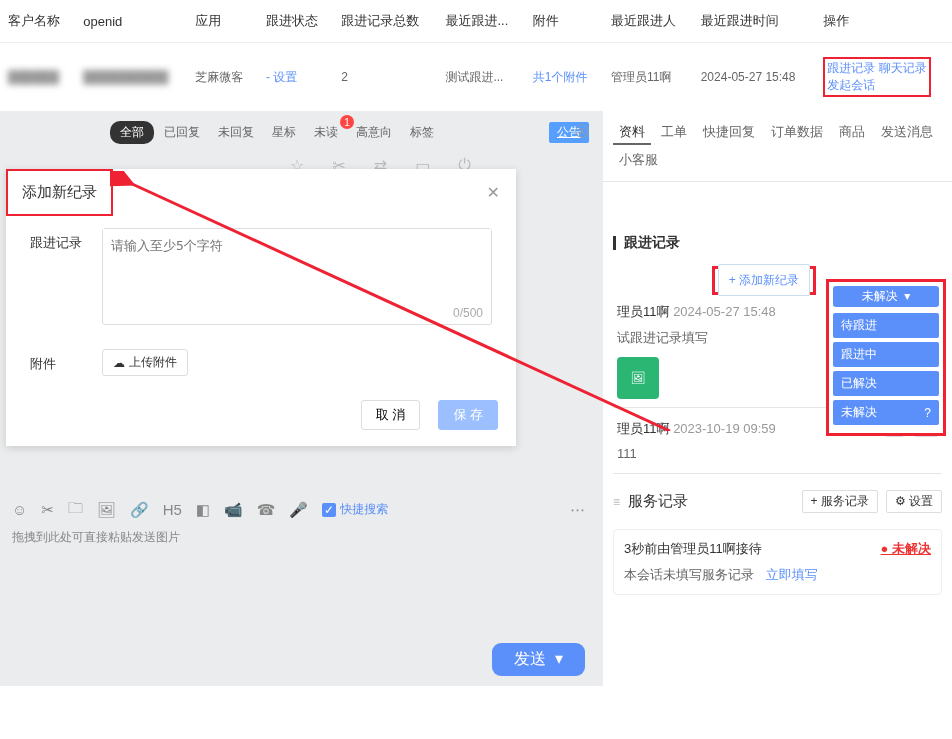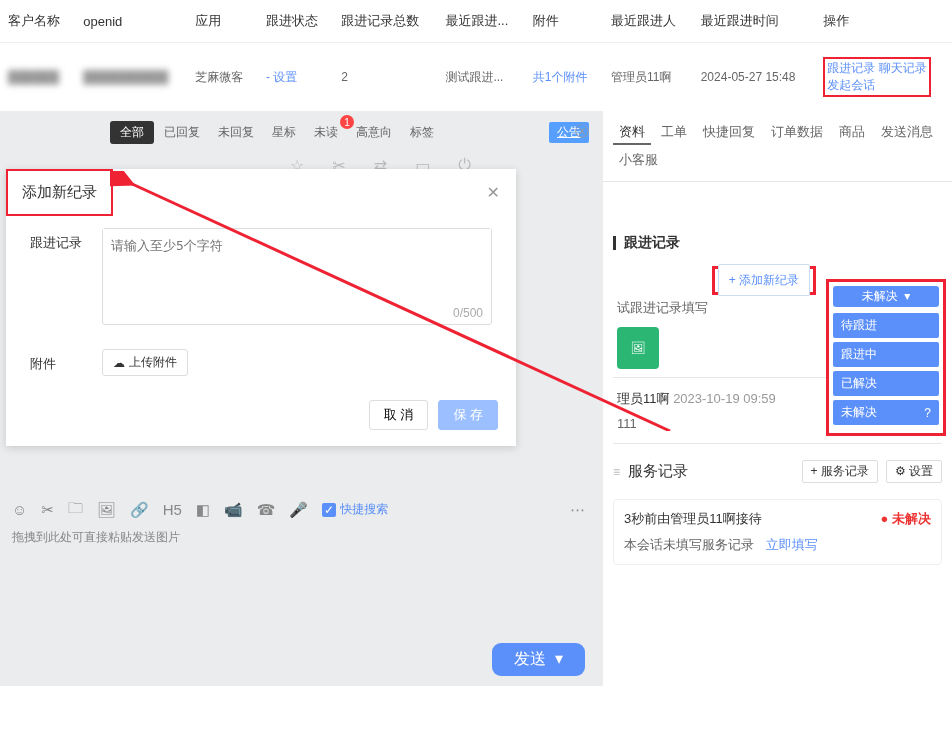--- a/index.html
+++ b/index.html
@@ -8,21 +8,21 @@
     .top-table th { text-align:left; padding:12px 8px; font-weight:400; color:#333; font-size:13px; border-bottom:1px solid #eee; }
     .top-table td { padding:14px 8px; font-size:12px; color:#666; vertical-align:middle; }
     .blur { filter:blur(3px); color:#999; }
     .link { color:#5b8ff9; cursor:pointer; }
     .main-area { display:flex; background:#f7f9fa; position:relative; height:575px; }
     .dimmer { position:absolute; inset:0; background:rgba(0,0,0,0.05); }
     .left-pane { flex:1; position:relative; }
     .right-pane { width:349px; background:#fff; position:relative; }
     
     .tl-toolbar { display:flex; align-items:center; gap:2px; padding:10px 14px 0 110px; color:#666; font-size:12px; }
-    .pill-dark { background:#333; color:#fff; padding:3px 10px; border-radius:3px; }
+    .pill-dark { background:#333; color:#fff; padding:3px 10px; border-radius:10px; }
     .pill { padding:3px 8px; color:#666; cursor:pointer; }
     .badge-red { position:relative; }
     .badge-red::after { content:"1"; position:absolute; top:-6px; right:-8px; background:#f44; color:#fff; border-radius:50%; width:14px; height:14px; font-size:10px; display:flex; align-items:center; justify-content:center; }
     .ann { background:#579FFF; color:#fff; padding:2px 8px; font-size:12px; border-radius:2px; text-decoration:underline; }
     .close-x { position:absolute; top:12px; right:14px; color:#999; font-size:14px; cursor:pointer; }
     .icon-row { display:flex; gap:28px; color:#bbb; font-size:16px; padding:12px 0 8px 290px; }
     
     .rp-tabs { display:flex; gap:4px; padding:10px 6px 4px 10px; font-size:13px; color:#666; flex-wrap:wrap; }
     .rp-tabs2 { display:flex; gap:6px; padding:0 6px 8px 30px; font-size:13px; color:#666; }
     .rp-tabs span { padding:2px 6px; cursor:pointer; }
@@ -38,35 +38,35 @@
     .status-wrap { border:3px solid #e23; position:absolute; right:6px; top:168px; width:120px; background:#fff; padding:4px; }
     .status-trigger { background:#5b8ff9; color:#fff; text-align:center; padding:2px 6px; border-radius:3px; font-size:12px; margin-bottom:6px; }
     .status-opt { background:#5b8ff9; color:#fff; padding:4px 8px; margin-bottom:4px; border-radius:2px; font-size:12px; cursor:pointer; display:flex; justify-content:space-between; align-items:center; }
     .record-item { padding:4px 14px; color:#666; font-size:13px; }
     .record-item .who { color:#333; font-weight:500; }
     .record-item .when { color:#999; }
     .file-chip { width:42px; height:42px; background:#2bb673; border-radius:4px; margin:6px 14px; display:flex; align-items:center; justify-content:center; color:#fff; }
     .mini-ico { color:#bbb; border:1px solid #ddd; padding:2px 4px; border-radius:2px; margin-left:6px; font-size:11px; }
     .svc-head { display:flex; align-items:center; padding:8px 10px; gap:8px; }
     .svc-rec { border:1px solid #eee; margin:8px 10px; padding:10px; font-size:13px; color:#666; border-radius:4px; }
-    .red-dot { color:#e33; font-weight:700; }
+    .red-dot { color:#e33; font-weight:700;text-decoration:underline; }
     
     .modal { position:absolute; left:6px; top:58px; width:510px; background:#fff; box-shadow:0 2px 8px rgba(0,0,0,.15); z-index:10; }
     .modal-title { padding:12px 14px; font-size:15px; color:#333; border:2px solid #e23; display:inline-block; margin:0; }
     .modal-close { position:absolute; right:16px; top:14px; color:#999; font-size:16px; cursor:pointer; }
     .form-row { display:flex; padding:12px 24px; gap:16px; }
     .form-label { width:56px; color:#333; font-size:13px; padding-top:6px; }
     .textarea-wrap { flex:1; border:1px solid #ddd; border-radius:3px; position:relative; }
     .textarea { width:100%; height:92px; border:0; resize:none; padding:8px; font-size:13px; color:#333; outline:none; }
     .counter { position:absolute; right:8px; bottom:4px; color:#aaa; font-size:12px; }
     .upload-btn { border:1px solid #ddd; padding:4px 10px; border-radius:3px; font-size:12px; cursor:pointer; display:inline-flex; align-items:center; gap:4px; }
     .hint { color:#999; font-size:12px; line-height:1.5; margin-top:6px; }
     .modal-footer { display:flex; justify-content:flex-end; gap:10px; padding:12px 18px 16px; }
     .btn { padding:5px 14px; border-radius:3px; font-size:13px; cursor:pointer; border:1px solid #ddd; background:#fff; }
-    .btn-pri { background:#9cc0ff; color:#fff; border-color:#9cc0ff; }
+    .btn-pri { background:#9cc0ff; color:#fff; border-color:#9cc0ff;margin-left:8px; }
     
     .ed-toolbar { position:absolute; left:12px; bottom:164px; right:18px; display:flex; align-items:center; gap:14px; color:#888; font-size:15px; }
     .ed-check { color:#5b8ff9; font-size:12px; display:flex; align-items:center; gap:4px; }
     .sendbar { position:absolute; bottom:10px; right:18px; }
     .send-btn { background:#5b8ff9; color:#fff; border:0; padding:6px 22px; border-radius:9px; font-size:16px; cursor:pointer; }
     .drop-hint { position:absolute; left:12px; bottom:140px; color:#888; font-size:12px; }
     
     .arrow-svg { position:absolute; left:110px; top:60px; width:600px; height:260px; z-index:11; pointer-events:none; }
   </style>
 </head>
@@ -205,20 +205,24 @@
     <div style="height:40px"></div>
 
     <div class="section-head">
       <span class="bar"></span>
       <span class="title">跟进记录</span>
     </div>
     <div style="display:flex;justify-content:flex-end;padding:8px 130px 0 0;">
       <span class="add-rec"><span class="btn-blue-o">+ 添加新纪录</span></span>
     </div>
 
+    <div class="record-item" style="margin-top:4px;">
+      <span class="who">理员11啊</span>
+      <span class="when">2024-05-27 15:48</span>
+    </div>
     <div class="record-item">试跟进记录填写</div>
     <div class="file-chip">🖼</div>
     <div class="divider" style="margin:8px 10px;"></div>
     <div class="record-item">
       <span class="who">理员11啊</span>
       <span class="when">2023-10-19 09:59</span>
       <span style="float:right">
         <span class="mini-ico">✎</span>
         <span class="mini-ico">🗑</span>
       </span>

